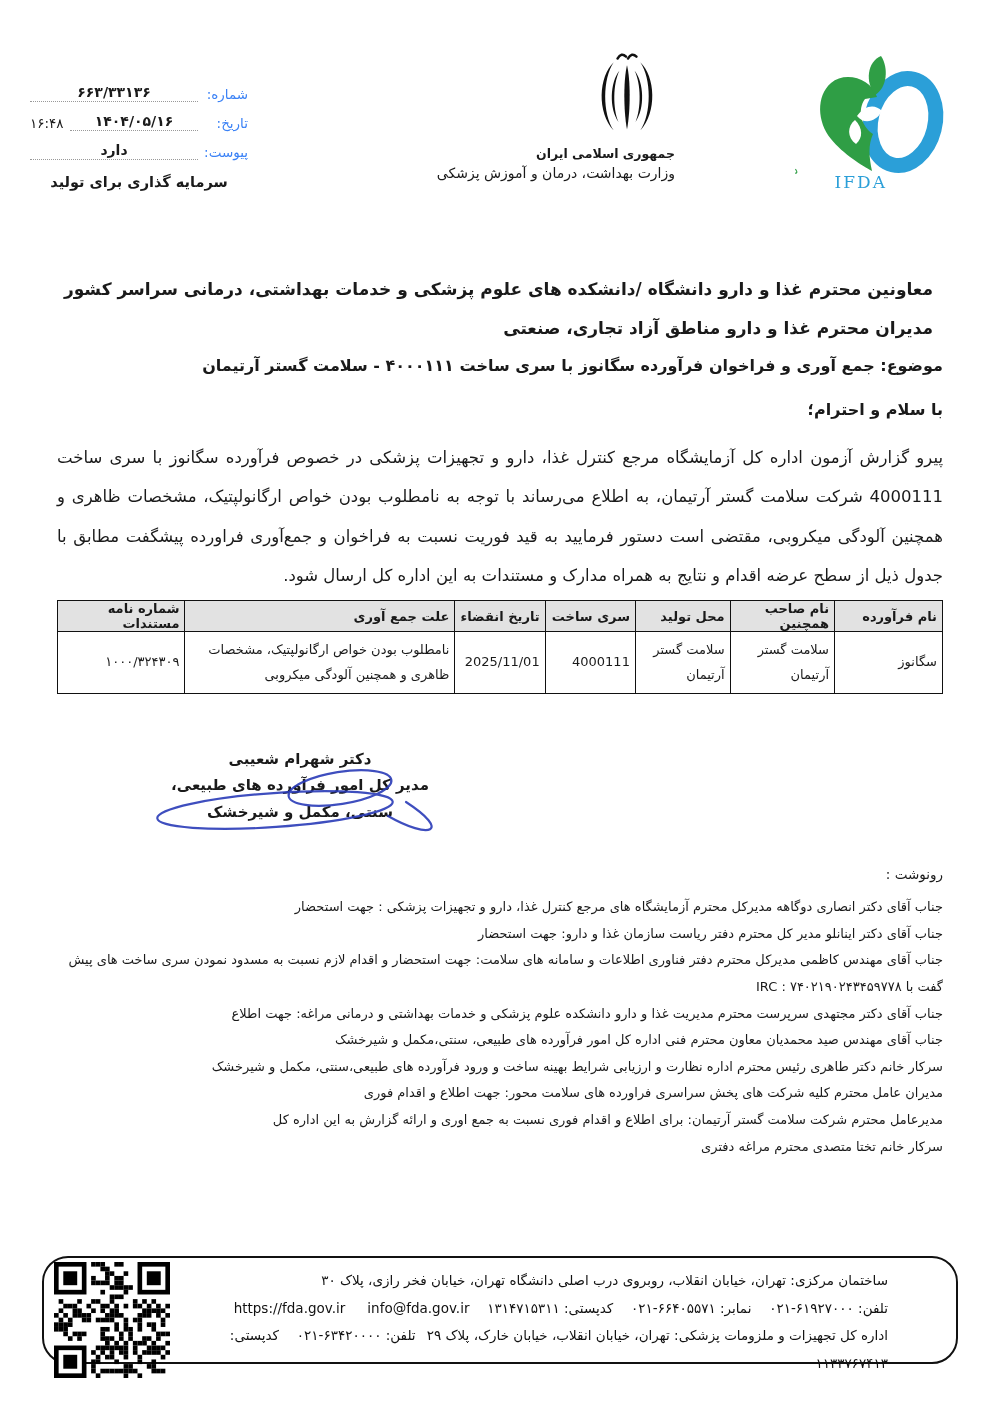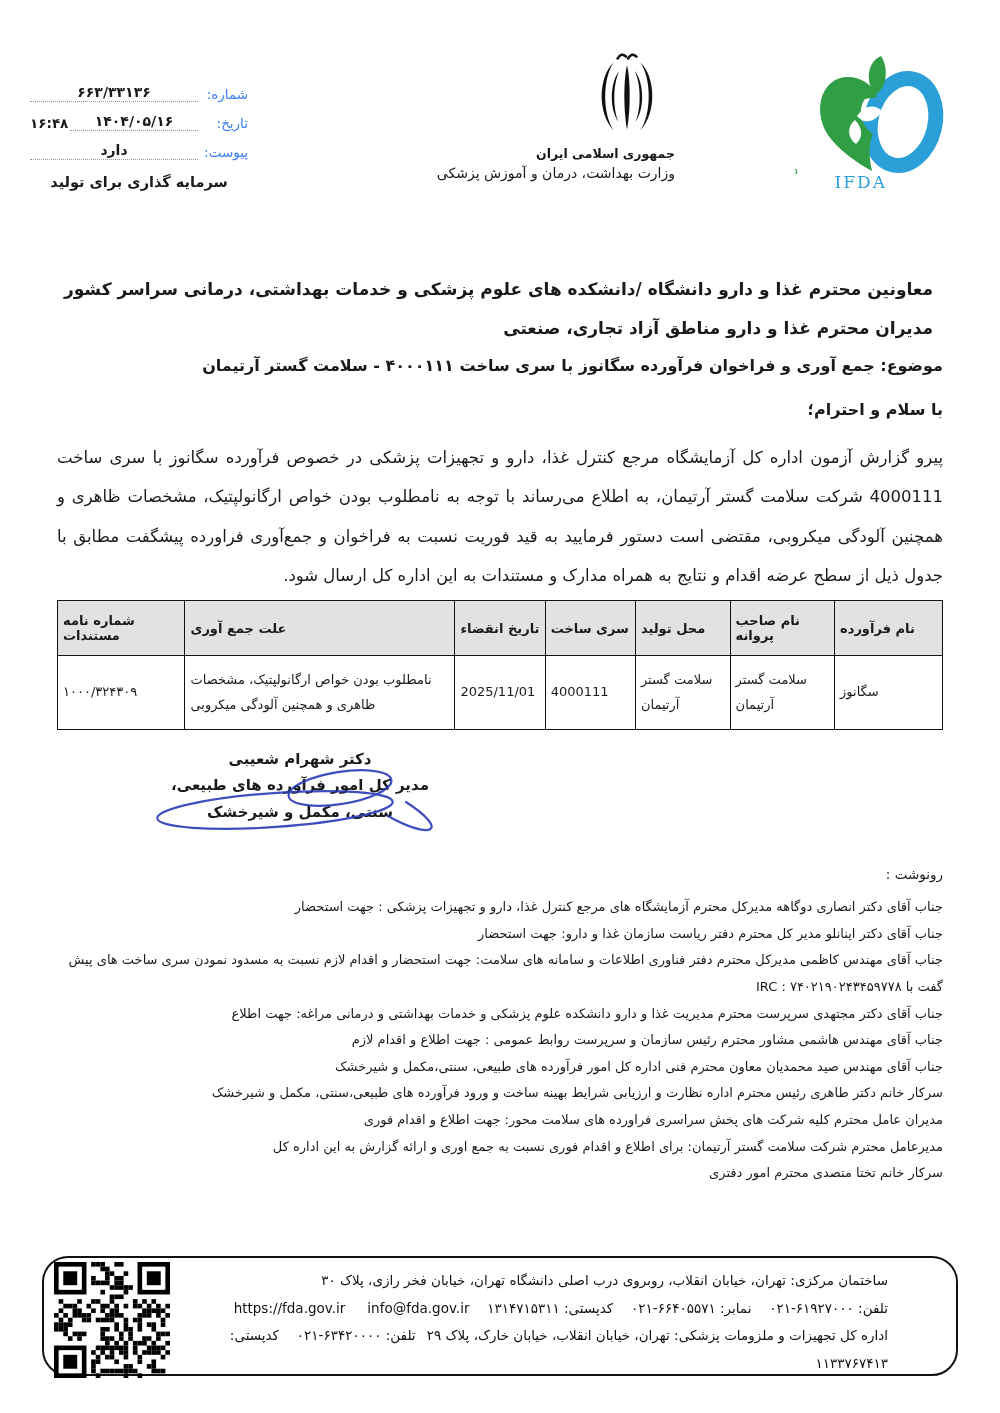--- a/index.html
+++ b/index.html
@@ -7,47 +7,47 @@
   body { font-family:"DejaVu Sans", sans-serif; }
   .page {
     position:relative; width:1000px; height:1413px; margin:0 auto;
     background:#fff; color:#1a1a1a; direction:rtl; overflow:hidden;
   }
   
   .hfields { position:absolute; top:84px; left:30px; width:218px; display:flex; flex-direction:column; gap:11px; font-size:13.5px; }
   .hrow { display:flex; align-items:flex-end; direction:rtl; }
   .hrow .lbl { width:50px; flex:none; color:#3b82f6; }
   .hrow .dotline { flex:1; border-bottom:1px dotted #999; text-align:center; font-weight:bold; font-size:14px; padding-bottom:1px; }
-  .hrow .timeval { flex:none; width:40px; font-weight:bold; font-size:13.5px; text-align:left; }
+  .hrow .timeval { flex:none; width:40px; font-weight:normal; font-size:13.5px; text-align:left; }
   .slogan { text-align:center; font-weight:bold; font-size:14.5px; margin-top:3px; }
   
   .hcenter { position:absolute; top:50px; left:365px; width:310px; }
   .hcenter .gov { font-size:12.5px; font-weight:bold; margin-top:2px; }
   .hcenter .ministry { font-size:14px; font-weight:normal; margin-top:4px; }
   
   .hlogo { position:absolute; top:50px; left:795px; width:180px; height:152px; }
   
   .toblock { position:absolute; top:270px; right:67px; width:886px; font-weight:bold; font-size:17px; line-height:2.3; text-align:right; }
   .subject { position:absolute; top:356px; right:57px; width:886px; font-weight:bold; font-size:16px; }
   .salutation { position:absolute; top:400px; right:57px; width:886px; font-weight:bold; font-size:16px; }
   .bodytext { position:absolute; top:438px; right:57px; width:886px; font-size:16.5px; line-height:2.38; text-align:justify; text-align-last:right; }
   
   .recall-table { position:absolute; top:600px; right:57px; width:886px; border-collapse:collapse; font-size:13px; }
-  .recall-table th, .recall-table td { border:1.5px solid #111; text-align:left; vertical-align:middle; padding:12px 5px; }
+  .recall-table th, .recall-table td { border:1.5px solid #111; text-align:right; vertical-align:middle; padding:0 5px; }
   .recall-table th { background:#e2e2e2; font-weight:bold; height:30px; }
   .recall-table td { height:62px; line-height:1.9; }
   
   .signblock { position:absolute; top:746px; left:138px; width:324px; text-align:center; font-weight:bold; font-size:15px; line-height:1.75; }
   .scribble { position:absolute; top:758px; left:130px; width:340px; height:100px; pointer-events:none; }
   
   .ccblock { position:absolute; top:866px; right:57px; width:886px; font-size:13px; }
   .cclabel { font-size:13.5px; margin-bottom:12px; }
   .ccitem { line-height:2.05; text-align:right; }
   
-  .footer { position:absolute; top:1256px; left:42px; width:916px; height:120px; border:2.5px solid #111; border-radius:26px; }
+  .footer { position:absolute; top:1256px; left:42px; width:916px; height:108px; border:2.5px solid #111; border-radius:26px; }
   .qr { position:absolute; top:4px; left:10px; width:116px; height:116px; }
   .ftext { position:absolute; top:9px; right:68px; left:150px; text-align:right; font-size:13.5px; line-height:2.05; color:#111; }
 </style>
 </head>
 <body>
 
 <div class="page">
 
   <div class="hfields">
     <div class="hrow">
@@ -112,21 +112,21 @@
         <col style="width:11.8%">
         <col style="width:10.7%">
         <col style="width:10.2%">
       <col style="width:10.2%">
         <col style="width:30.5%">
         <col style="width:14.4%">
     </colgroup>
     <thead>
       <tr>
         <th>نام فرآورده</th>
-        <th>نام صاحب پروانه</th>
+        <th>نام صاحب همچنین</th>
         <th>محل تولید</th>
         <th>سری ساخت</th>
         <th>تاریخ انقضاء</th>
         <th>علت جمع آوری</th>
         <th>شماره نامه مستندات</th>
       </tr>
     </thead>
     <tbody>
       <tr>
         <td>سگانوز</td>
@@ -152,26 +152,25 @@
       <path d="M258,58 C300,82 322,74 276,44"></path>
     </g>
   </svg>
 
   <div class="ccblock">
     <div class="cclabel">رونوشت :</div>
     <div class="ccitem">جناب آقای دکتر انصاری دوگاهه مدیرکل محترم آزمایشگاه های مرجع کنترل غذا، دارو و تجهیزات پزشکی : جهت استحضار</div>
     <div class="ccitem">جناب آقای دکتر اینانلو مدیر کل محترم دفتر ریاست سازمان غذا و دارو: جهت استحضار</div>
     <div class="ccitem">جناب آقای مهندس کاظمی مدیرکل محترم دفتر فناوری اطلاعات و سامانه های سلامت: جهت استحضار و اقدام لازم نسبت به مسدود نمودن سری ساخت های پیش گفت با ۷۴۰۲۱۹۰۲۴۳۴۵۹۷۷۸ : IRC</div>
     <div class="ccitem">جناب آقای دکتر مجتهدی سرپرست محترم مدیریت غذا و دارو دانشکده علوم پزشکی و خدمات بهداشتی و درمانی مراغه: جهت اطلاع</div>
-    <div class="ccitem">جناب آقای مهندس هاشمی مشاور محترم رئیس سازمان و سرپرست روابط عمومی : جهت اطلاع و اقدام لازم</div>
     <div class="ccitem">جناب آقای مهندس صید محمدیان معاون محترم فنی اداره کل امور فرآورده های طبیعی، سنتی،مکمل و شیرخشک</div>
     <div class="ccitem">سرکار خانم دکتر طاهری رئیس محترم اداره نظارت و ارزیابی شرایط بهینه ساخت و ورود فرآورده های طبیعی،سنتی، مکمل و شیرخشک</div>
     <div class="ccitem">مدیران عامل محترم کلیه شرکت های پخش سراسری فراورده های سلامت محور: جهت اطلاع و اقدام فوری</div>
     <div class="ccitem">مدیرعامل محترم شرکت سلامت گستر آرتیمان: برای اطلاع و اقدام فوری نسبت به جمع اوری و ارائه گزارش به این اداره کل</div>
-    <div class="ccitem">سرکار خانم تختا متصدی محترم امور دفتری</div>
+    <div class="ccitem">سرکار خانم تختا متصدی محترم مراغه دفتری</div>
   </div>
 
   <div class="footer">
     <svg class="qr" viewBox="0 0 115 115">
         <g fill="#000">
           <rect x="36.8" y="0" width="4.6" height="4.6"></rect>
           <rect x="41.4" y="0" width="4.6" height="4.6"></rect>
           <rect x="46" y="0" width="4.6" height="4.6"></rect>
           <rect x="59.8" y="0" width="4.6" height="4.6"></rect>
           <rect x="64.39999999999999" y="0" width="4.6" height="4.6"></rect>

